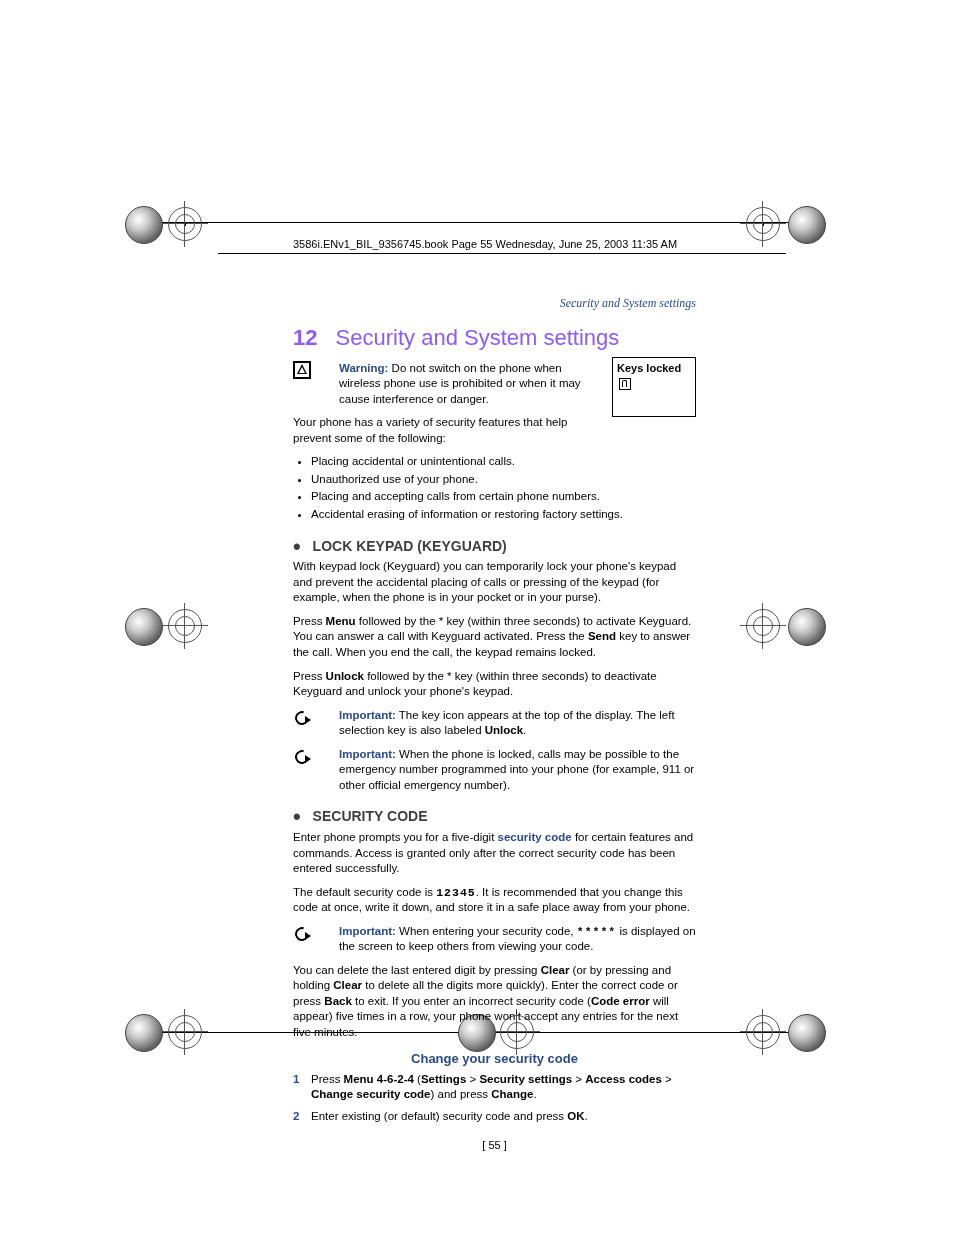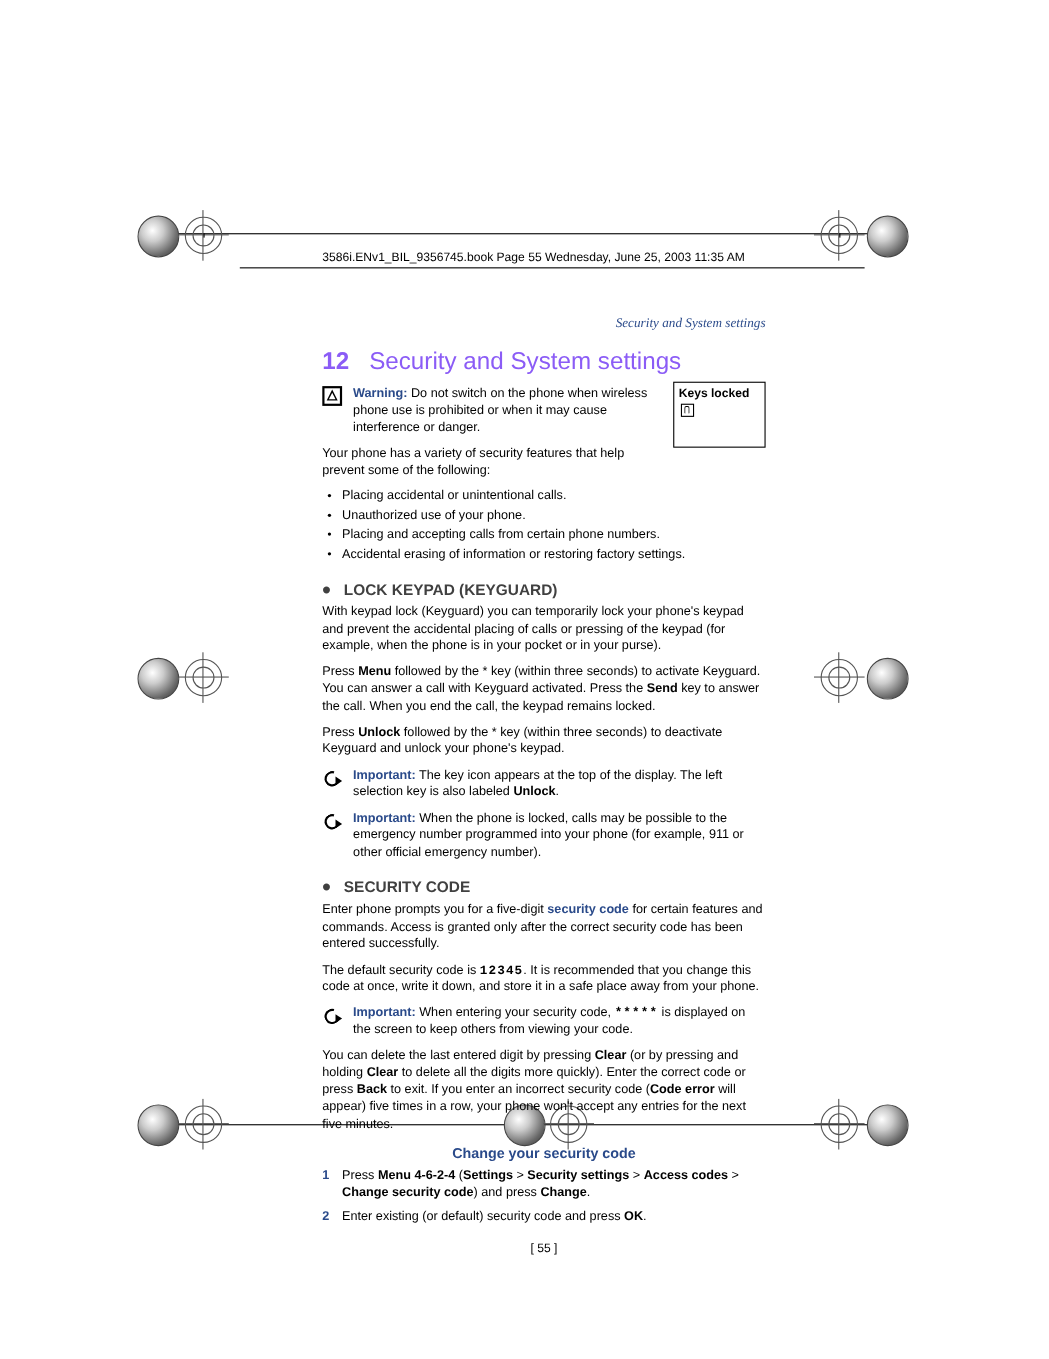--- a/index.html
+++ b/index.html
@@ -8,21 +8,21 @@
     background: #fff;
     font-family: Georgia, 'Times New Roman', serif;
     width: 954px;
     height: 1235px;
     position: relative;
     color: #000;
   }
   .page {
     position: absolute;
     left: 0;
-    top: 0;
+    top: 10px;
     width: 954px;
     height: 983px;
   }
   .rule-h {
     position: absolute;
     height: 1px;
     background: #000;
   }
   .rule-v {
     position: absolute;
@@ -131,20 +131,21 @@
   p { margin: 0 0 8px 0; }
   ul.bullets {
     margin: 2px 0 8px 0;
     padding-left: 18px;
   }
   ul.bullets li { margin: 2px 0; }
   .notebox {
     display: flex;
     align-items: flex-start;
     margin: 4px 0 8px 0;
+    gap: 18px;
   }
   .notebox .nicon {
     flex: 0 0 20px;
     margin-right: 8px;
   }
   .notebox .ntext {
     flex: 1;
   }
   .warnicon {
     display: inline-block;

